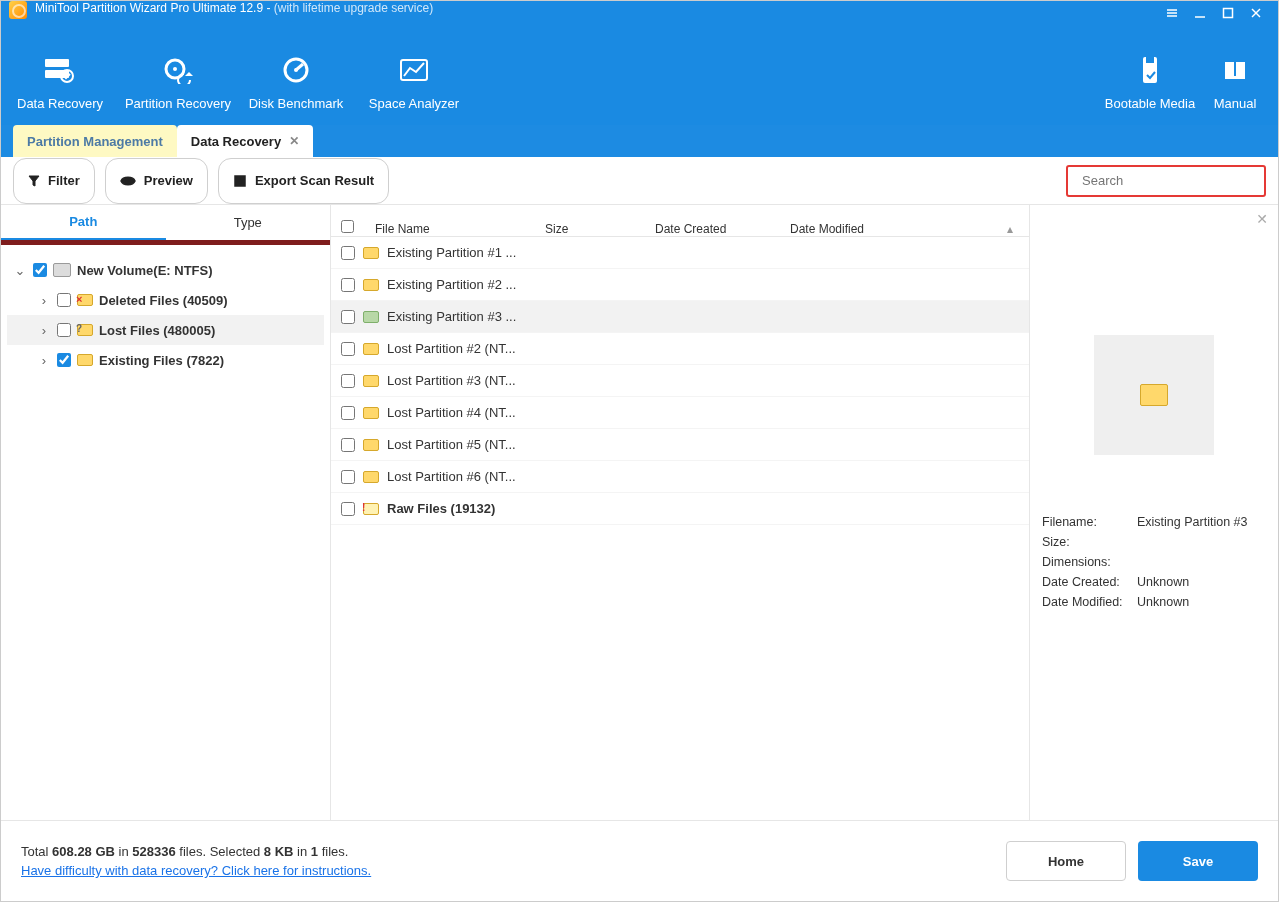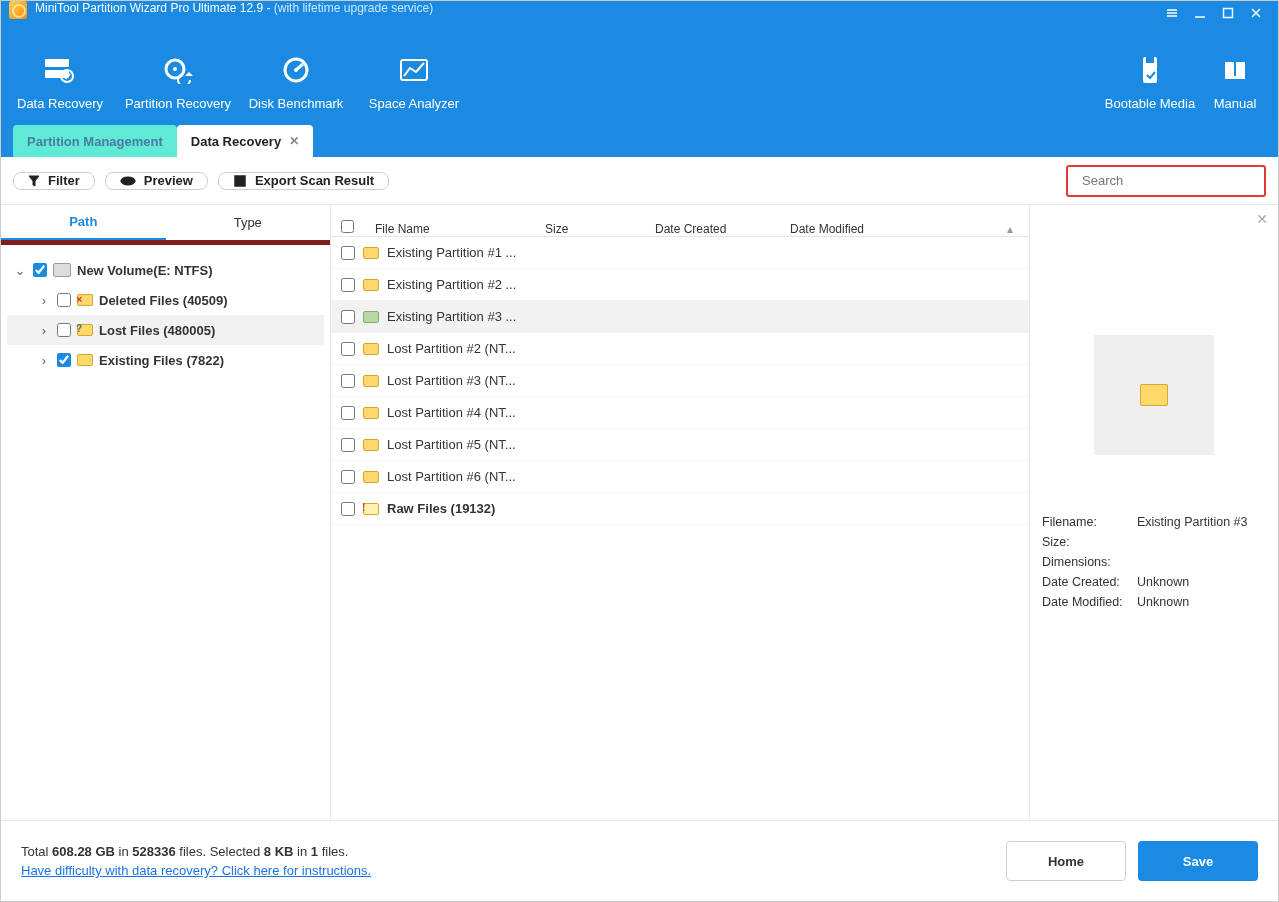--- a/index.html
+++ b/index.html
@@ -22,27 +22,27 @@
 .toolbtn { width: 118px; display:flex; flex-direction:column; align-items:center; justify-content:center; gap:8px; cursor:pointer; padding: 8px 0; }
 .toolbtn .ti { width:36px; height:36px; display:flex; align-items:center; justify-content:center; }
 .toolbtn .lbl { font-size: 13px; }
 .toolbar .spacer { flex:1; }
 .toolbar .rbtns { display:flex; padding-right:8px; }
 .toolbar .rbtns .toolbtn { width: 100px; }
 
 
 .tabrow { height: 32px; background: #1d8be2; display:flex; align-items:flex-end; padding-left:12px; }
 .tab { height: 32px; padding: 0 14px; display:flex; align-items:center; font-size: 13px; font-weight:600; color:#337ab7; border-top-left-radius:4px; border-top-right-radius:4px; cursor:pointer; }
-.tab.inactive { background:#5eead4; color:#4c7aa5; }
+.tab.inactive { background:#fef9c3; color:#4c7aa5; }
 .tab.active { background:#fff; color:#222; }
 .tab .x { margin-left:8px; color:#888; font-size:12px; }
 
 
 .actionbar { height: 48px; background:#fff; border-bottom:1px solid #e6e6e6; display:flex; align-items:center; padding: 0 12px; gap:10px; }
-.abtn { height: 18px; border:1px solid #cfcfcf; border-radius:8px; background:#fff; padding: 0 14px; display:flex; align-items:center; gap:8px; cursor:pointer; font-weight:600; color:#222; }
+.abtn { height: 46px; border:1px solid #cfcfcf; border-radius:13px; background:#fff; padding: 0 14px; display:flex; align-items:center; gap:8px; cursor:pointer; font-weight:600; color:#222; }
 .abtn svg { stroke:#222; fill:#222; }
 .actionbar .spacer { flex:1; }
 .searchwrap { width:200px; height:32px; border:2px solid #e53935; border-radius:3px; display:flex; align-items:center; padding:0 8px; gap:6px; }
 .searchwrap input { border:none; outline:none; flex:1; font-size:13px; }
 .searchwrap svg { stroke:#666; }
 
 
 .main { flex:1; display:flex; border-bottom:1px solid #e6e6e6; overflow:hidden; }
 .sidebar { width: 330px; border-right:1px solid #e6e6e6; display:flex; flex-direction:column; }
 .sidetabs { height:40px; display:flex; border-bottom:5px solid #7f1d1d; }

